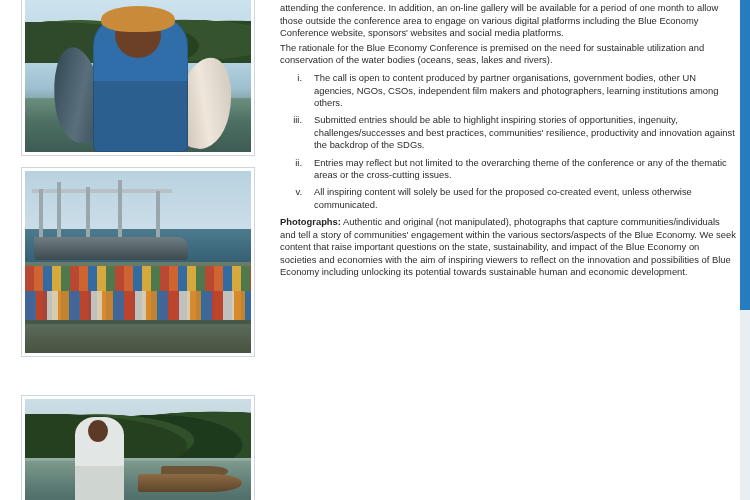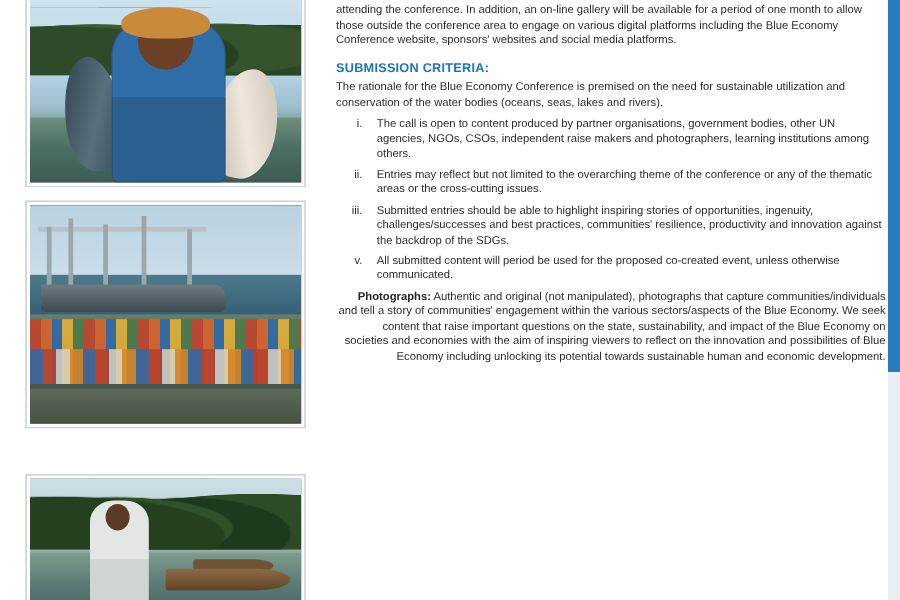--- a/index.html
+++ b/index.html
@@ -151,21 +151,21 @@
     text-align:right;
     padding-right:12px;
     font-size:9.4px;
     line-height:12.6px;
   }
   ol.roman li .txt {
     flex:1 1 auto;
     font-size:9.4px;
     line-height:12.6px;
   }
-  .req-block p { margin:0 0 6px 0;text-align:right; }
+  .req-block p { margin:0 0 6px 0; }
   .req-block b { font-weight:bold; color:#231f20; }
   .cut-line { color:#2b2b2b; }
 
   
   .edge-bar {
     position:absolute; right:0; top:0; width:10px; height:100%;
     background:linear-gradient(#1b75bb,#1b75bb);
     opacity:.95;
   }
   .edge-bar .seg1 { position:absolute; top:0; left:0; width:100%; height:62%; background:#1b75bb; }
@@ -220,39 +220,38 @@
   </div>
 
   <div class="gutter"></div>
 
   <div class="right-col body-text">
 
     <div class="intro">
       <p>attending the conference. In addition, an on-line gallery will be available for a period of one month to allow those outside the conference area to engage on various digital platforms including the Blue Economy Conference website, sponsors' websites and social media platforms.</p>
     </div>
 
-    <div class="section-head">SUBMISSION CRITERIA:</div>
     <p class="lead">The rationale for the Blue Economy Conference is premised on the need for sustainable utilization and conservation of the water bodies (oceans, seas, lakes and rivers).</p>
 
     <ol class="roman">
       <li>
         <span class="num">i.</span>
-        <span class="txt">The call is open to content produced by partner organisations, government bodies, other UN agencies, NGOs, CSOs, independent raise makers and photographers, learning institutions among others.</span>
+        <span class="txt">The call is open to content produced by partner organisations, government bodies, other UN agencies, NGOs, CSOs, independent film makers and photographers, learning institutions among others.</span>
+      </li>
+      <li>
+        <span class="num">iii.</span>
+        <span class="txt">Submitted entries should be able to highlight inspiring stories of opportunities, ingenuity, challenges/successes and best practices, communities' resilience, productivity and innovation against the backdrop of the SDGs.</span>
       </li>
       <li>
         <span class="num">ii.</span>
         <span class="txt">Entries may reflect but not limited to the overarching theme of the conference or any of the thematic areas or the cross-cutting issues.</span>
       </li>
       <li>
-        <span class="num">iii.</span>
-        <span class="txt">Submitted entries should be able to highlight inspiring stories of opportunities, ingenuity, challenges/successes and best practices, communities' resilience, productivity and innovation against the backdrop of the SDGs.</span>
-      </li>
-      <li>
         <span class="num">v.</span>
-        <span class="txt">All submitted content will period be used for the proposed co-created event, unless otherwise communicated.</span>
+        <span class="txt">All inspiring content will solely be used for the proposed co-created event, unless otherwise communicated.</span>
       </li>
     </ol>
 
 
     <div class="req-block">
       <p><b>Photographs:</b><span> Authentic and original (not manipulated), photographs that capture communities/individuals and tell a story of communities' engagement within the various sectors/aspects of the Blue Economy. We seek content that raise important questions on the state, sustainability, and impact of the Blue Economy on societies and economies with the aim of inspiring viewers to reflect on the innovation and possibilities of Blue Economy including unlocking its potential towards sustainable human and economic development.</span></p>
     </div>
 
   </div>
 

